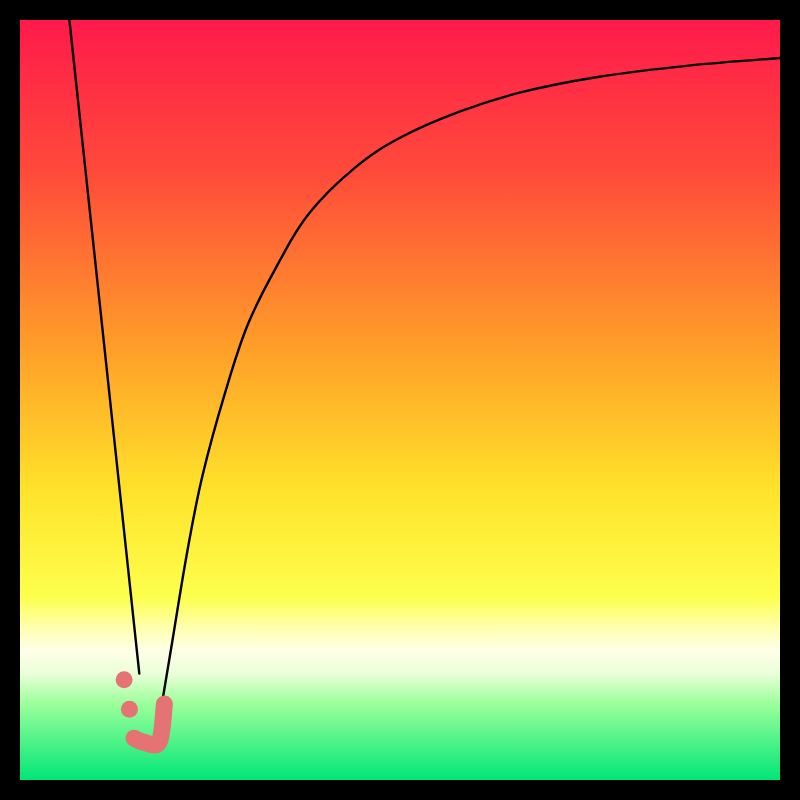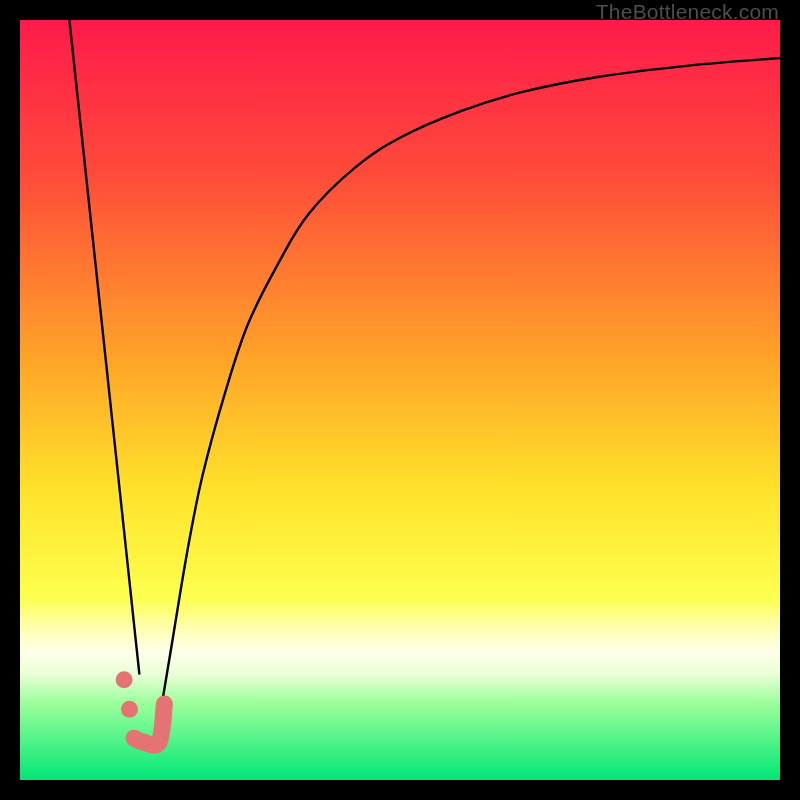--- a/index.html
+++ b/index.html
@@ -34,21 +34,20 @@
     font-weight: 500;
     letter-spacing: 0.2px;
     z-index: 10;
   }
   svg { display: block; }
 </style>
 </head>
 <body>
 
 <div class="frame">
-  <div class="watermark">TheBottleneck.com</div>
   <div class="plot">
     <svg id="chart-svg" width="760" height="760" viewBox="0 0 760 760" preserveAspectRatio="none">
         <defs>
           <linearGradient id="bg-grad" x1="0" y1="0" x2="0" y2="1">
             <stop offset="0%" stop-color="#ff1a4b"></stop>
             <stop offset="20%" stop-color="#ff4a3a"></stop>
             <stop offset="45%" stop-color="#ffa528"></stop>
             <stop offset="62%" stop-color="#ffe32a"></stop>
             <stop offset="76%" stop-color="#fdff4e"></stop>
             <stop offset="80%" stop-color="#ffffb0"></stop>

